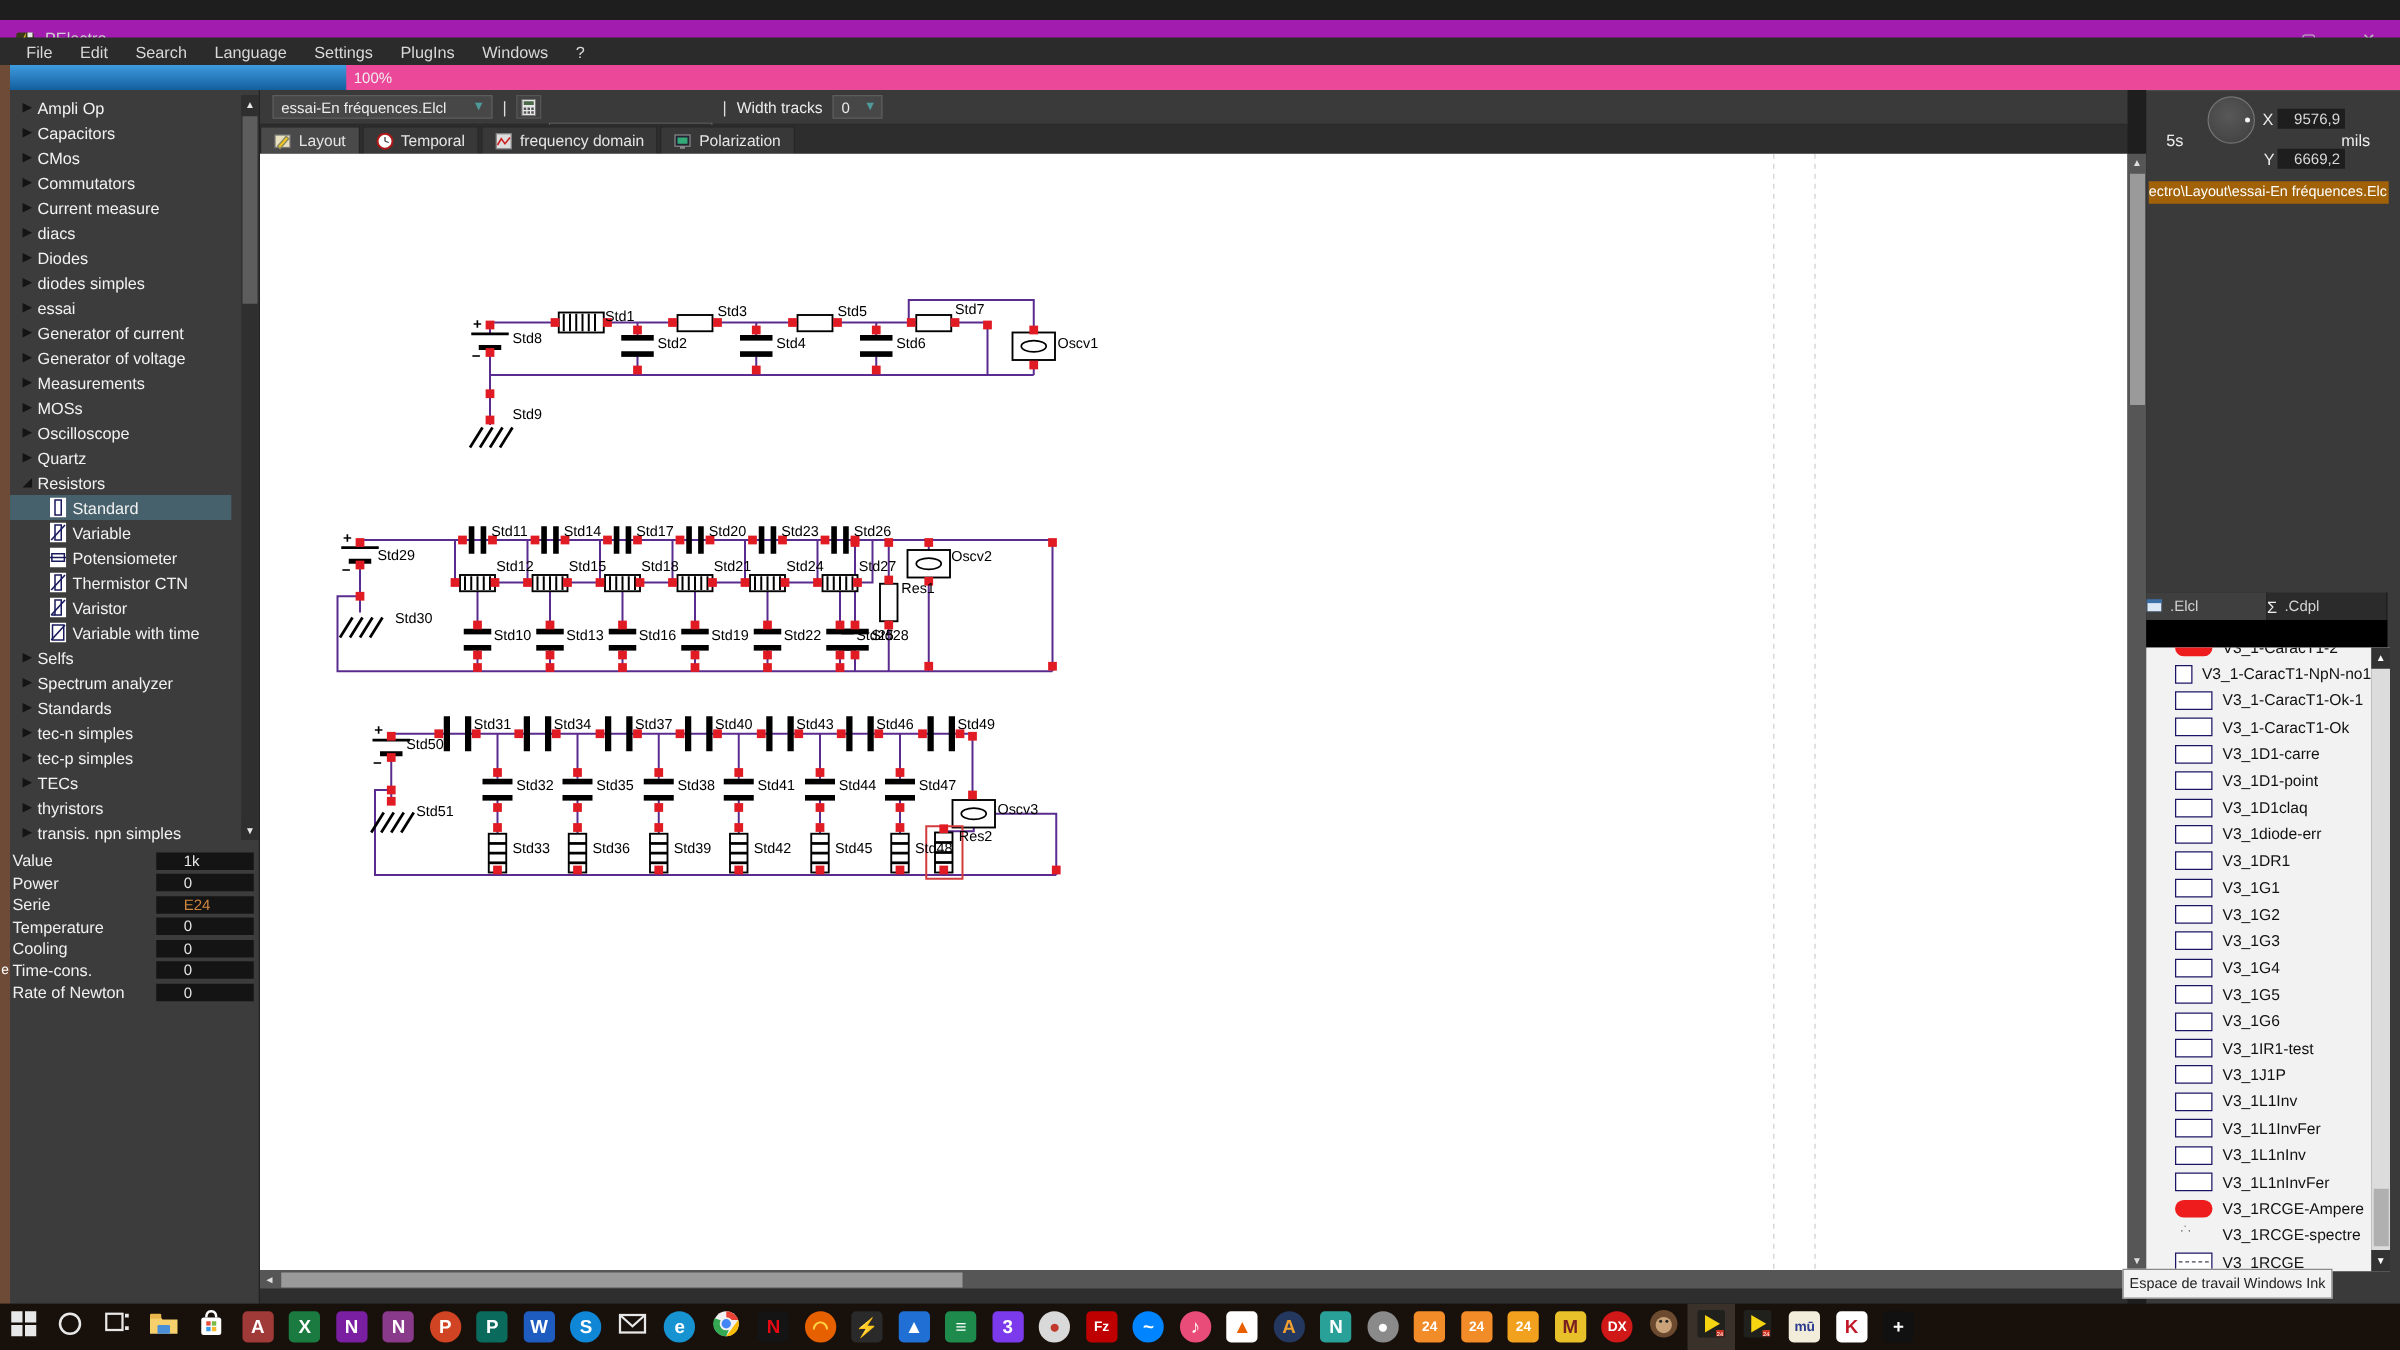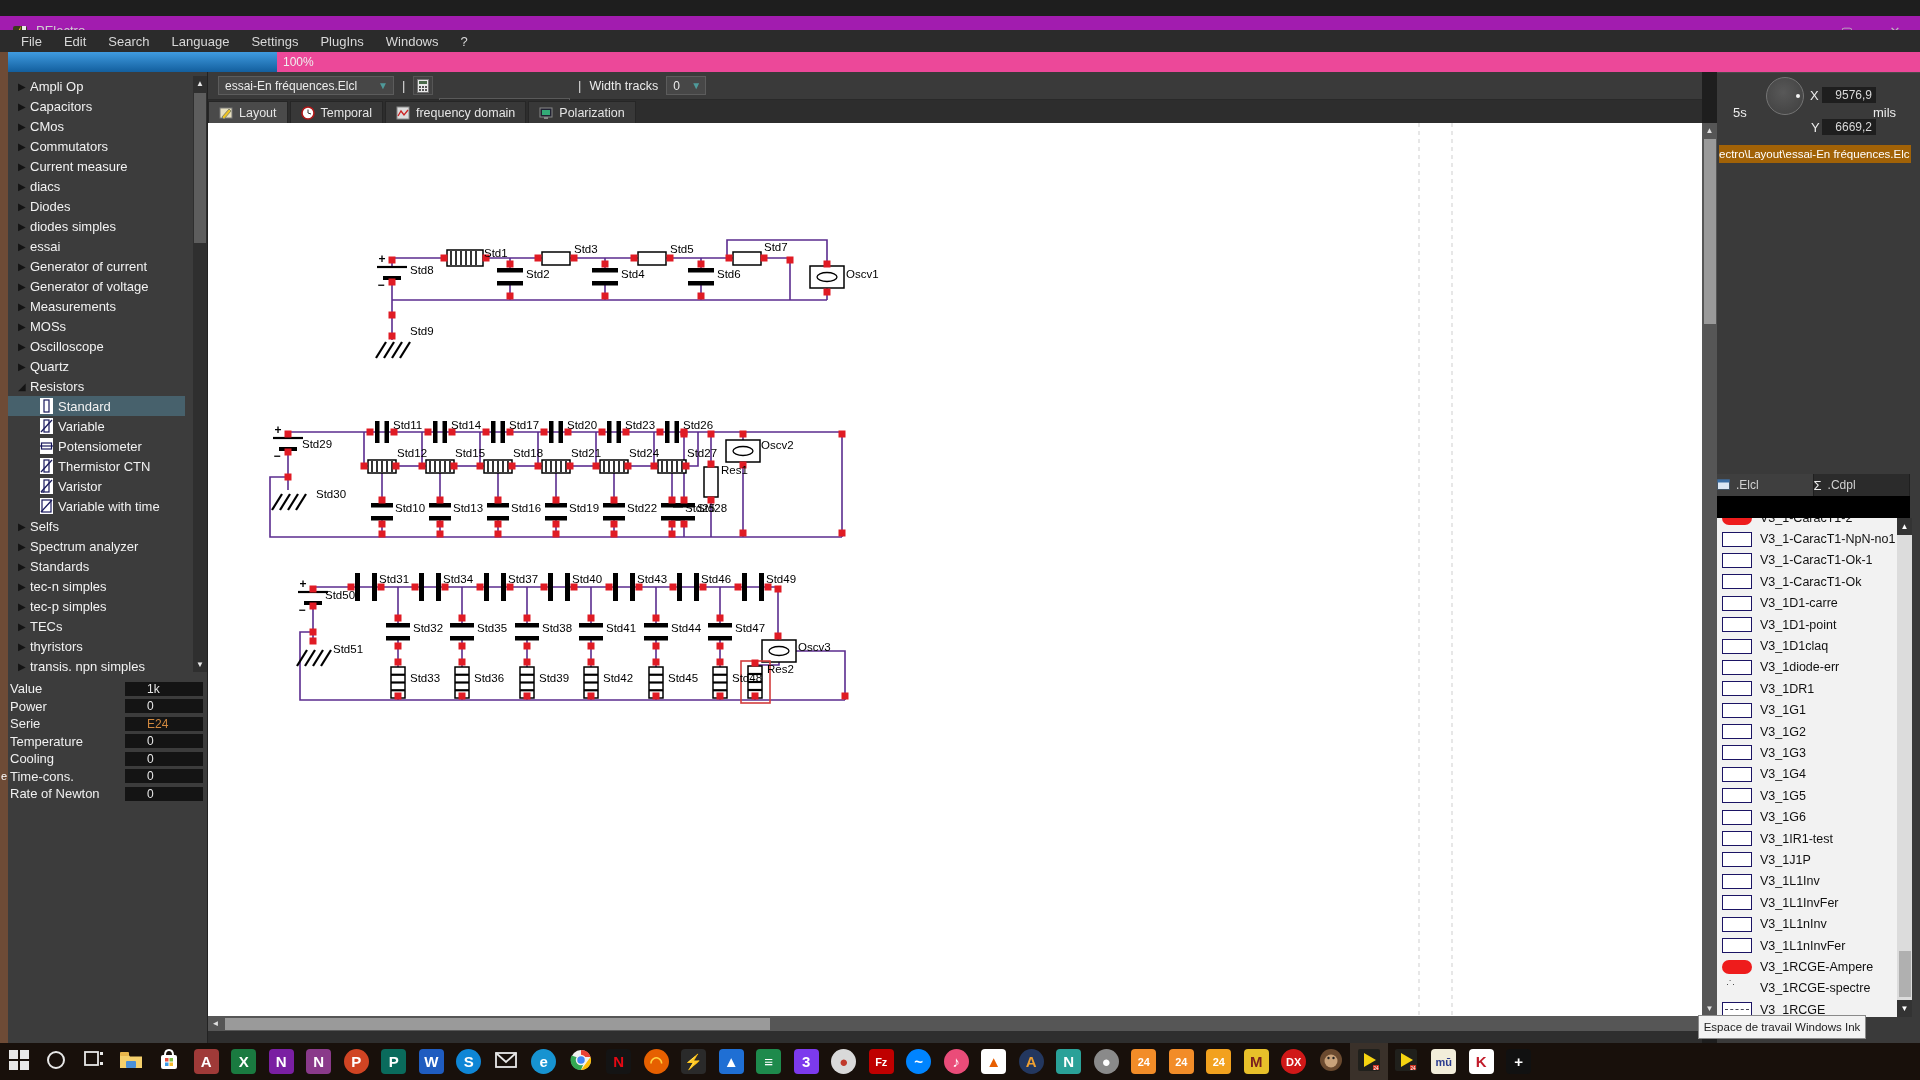--- a/index.html
+++ b/index.html
@@ -65,21 +65,21 @@
   .rp-lab{color:#ededed;font-size:13px;}
   .rp-field{width:50px;height:16px;background:#1e1e1e;color:#d9d9d9;font-size:12px;line-height:16px;text-align:right;padding-right:4px;}
   #rp-path{left:2px;top:72px;width:192px;height:18px;background:#a16207;color:#fff;font-size:11.5px;line-height:18px;white-space:nowrap;overflow:hidden;}
   #rp-tabs{left:0;top:401px;width:193px;height:22px;background:#2b2b2b;display:flex;}
   .rp-tab{height:22px;display:flex;align-items:center;color:#d2d2d2;font-size:12px;padding:0 0;border-right:1px solid #1f1f1f;flex:1;}
   .rp-tab.active{background:#3f3f3f;}
   .rp-tab .sig{color:#eee;font-size:13px;margin-right:6px;}
   #rp-black{left:0;top:423px;width:193px;height:22px;background:#000;}
   #filelist-wrap{left:0;top:445px;width:180px;height:499px;background:#f2f2f2;overflow:hidden;}
   #filelist{position:relative;top:-11px;}
-  .file-row{height:21.4px;display:flex;align-items:center;}
+  .file-row{height:21.4px;display:flex;align-items:center;padding-left:18px;}
   .fthumb{width:30px;height:15px;border:1px solid #1b1464;background:#fff;margin-left:5px;margin-right:8px;box-sizing:border-box;position:relative;}
   .fthumb.red{background:#ee1c1c;border:none;border-radius:7px;height:14px;}
   .fthumb.dots{border:none;background:transparent;}
   .fthumb.dots::after{content:"·˙·";color:#333;font-size:9px;position:absolute;left:4px;top:-2px;}
   .fthumb.dashed::after{content:"";position:absolute;left:2px;right:2px;top:6px;border-top:1.5px dashed #445;}
   .fname{color:#111;font-size:12.5px;white-space:nowrap;}
   #rp-scroll{left:180px;top:445px;width:15px;height:499px;background:#dcdcdc;}
   .rp-sbtn{width:15px;height:17px;background:#333;color:#fff;font-size:8px;display:flex;align-items:center;justify-content:center;}
   #rp-thumb{left:1.5px;top:433px;width:12px;height:46px;background:#b0b0b0;}
   

